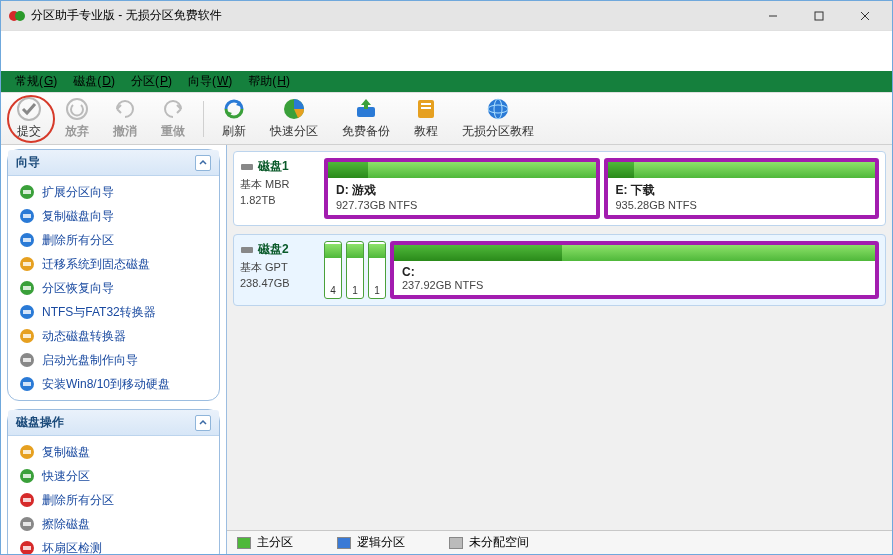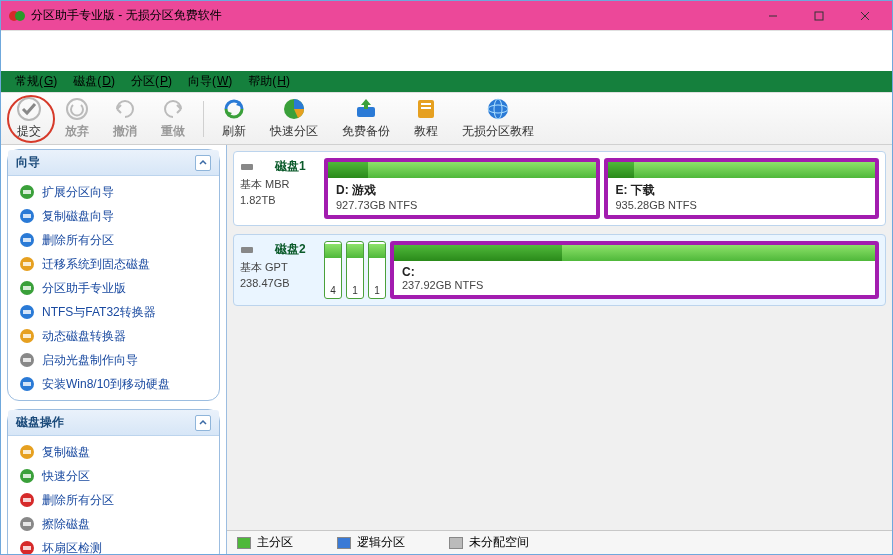--- a/index.html
+++ b/index.html
@@ -1,17 +1,17 @@
 <!DOCTYPE html>
 <html><head>
 <meta charset="utf-8">
 <style>
 * { box-sizing: border-box; margin: 0; padding: 0; }
 body { font-family: "Microsoft YaHei", "SimSun", sans-serif; font-size: 12px; background: #fff; width: 893px; height: 555px; overflow: hidden; border: 1px solid #6fa8dc; display: flex; flex-direction: column; }
-.titlebar { height: 30px; background: #ec4899; display: flex; align-items: center; padding: 0 4px 0 8px; border-bottom: 1px solid #e0e0e0; }
+.titlebar { height: 30px; background: #e5e5e5; display: flex; align-items: center; padding: 0 4px 0 8px; border-bottom: 1px solid #e0e0e0; }
 .titlebar .app-icon { width: 16px; height: 16px; margin-right: 6px; }
 .titlebar .title { flex: 1; color: #000; font-size: 12px; }
 .titlebar .win-btn { width: 46px; height: 28px; display: flex; align-items: center; justify-content: center; color: #333; }
 .titlebar .win-btn svg { width: 10px; height: 10px; }
 .menubar { height: 22px; display: flex; align-items: center; padding: 0 6px; background: #15803d; border-bottom: 1px solid #e0e0e0; margin-top: 40px; }
 .menubar .menu-item { padding: 2px 8px; cursor: default; }
 .menubar .menu-item u { text-decoration: underline; margin-left: 1px; }
 .toolbar { height: 52px; display: flex; align-items: center; background: linear-gradient(#fdfdfd,#f0f0f0); border-bottom: 1px solid #d0d0d0; padding: 0 4px; }
 .tool-btn { display: flex; flex-direction: column; align-items: center; justify-content: center; padding: 2px 12px; height: 48px; cursor: default; position: relative; }
 .tool-btn .icon { width: 24px; height: 24px; display: flex; align-items: center; justify-content: center; }
@@ -26,21 +26,21 @@
 .panel-header .ph-title { font-weight: bold; color: #1a4a7a; }
 .panel-header .collapse-btn { width: 16px; height: 16px; border: 1px solid #8fb5da; border-radius: 2px; background: #fff; display: flex; align-items: center; justify-content: center; }
 .panel-body { padding: 4px 4px; }
 .side-item { display: flex; align-items: center; padding: 3px 6px; cursor: default; }
 .side-item .si-icon { width: 18px; height: 18px; margin-right: 6px; flex-shrink: 0; }
 .side-item .si-label { color: #1a4aa0; }
 .content { flex: 1; background: #f0f0f0; display: flex; flex-direction: column; min-width: 0; }
 .disks { flex: 1; padding: 6px; overflow: auto; }
 .disk-card { background: #fff; border: 1px solid #bcd4ed; border-radius: 4px; margin-bottom: 8px; padding: 6px; display: flex; gap: 6px; }
 .disk-info { width: 78px; flex-shrink: 0; }
-.disk-info .di-head { display: flex; align-items: center; gap: 21px; font-weight: bold; color: #0a5a2a; }
+.disk-info .di-head { display: flex; align-items: center; gap: 4px; font-weight: bold; color: #0a5a2a; }
 .disk-info .di-sub { color: #444; font-size: 11px; margin-top: 2px; }
 .part-row { flex: 1; display: flex; gap: 4px; min-width: 0; }
 .part-box { border: 4px solid #a21caf; border-radius: 3px; background: #fff; display: flex; flex-direction: column; overflow: hidden; min-width: 0; }
 .part-bar { height: 16px; background: linear-gradient(#8de26a,#4fb83a); position: relative; }
 .part-bar .used { position: absolute; left: 0; top: 0; bottom: 0; background: linear-gradient(#4fb83a,#2a8a1a); }
 .part-text { padding: 4px 8px; }
 .part-text .pt1 { font-weight: bold; color: #222; }
 .part-text .pt2 { color: #444; font-size: 11px; }
 .small-part { width: 18px; border: 1px solid #4aa03a; border-radius: 3px; display: flex; flex-direction: column; align-items: center; justify-content: space-between; padding: 2px 0; font-size: 10px; color: #333; background: #fff; }
 .small-part .sp-bar { width: 100%; height: 14px; background: linear-gradient(#8de26a,#4fb83a); }
@@ -216,21 +216,21 @@
                 <circle cx="9" cy="9" r="7" fill="#e6a020"></circle>
                 <rect x="5" y="7" width="8" height="4" fill="#fff" opacity="0.8"></rect>
               </svg></span>
             <span class="si-label">迁移系统到固态磁盘</span>
           </div>
           <div class="side-item">
             <span class="si-icon"><svg viewBox="0 0 18 18">
                 <circle cx="9" cy="9" r="7" fill="#3aa03a"></circle>
                 <rect x="5" y="7" width="8" height="4" fill="#fff" opacity="0.8"></rect>
               </svg></span>
-            <span class="si-label">分区助手专业版</span>
+            <span class="si-label">分区恢复向导</span>
           </div>
           <div class="side-item">
             <span class="si-icon"><svg viewBox="0 0 18 18">
                 <circle cx="9" cy="9" r="7" fill="#2a7ad6"></circle>
                 <rect x="5" y="7" width="8" height="4" fill="#fff" opacity="0.8"></rect>
               </svg></span>
             <span class="si-label">NTFS与FAT32转换器</span>
           </div>
           <div class="side-item">
             <span class="si-icon"><svg viewBox="0 0 18 18">

